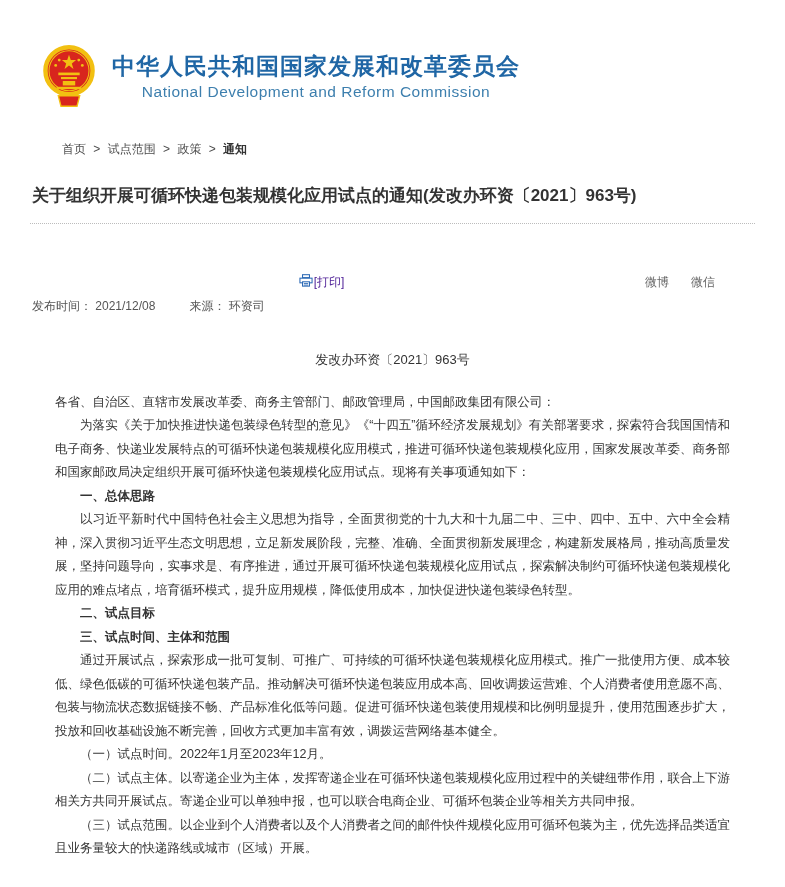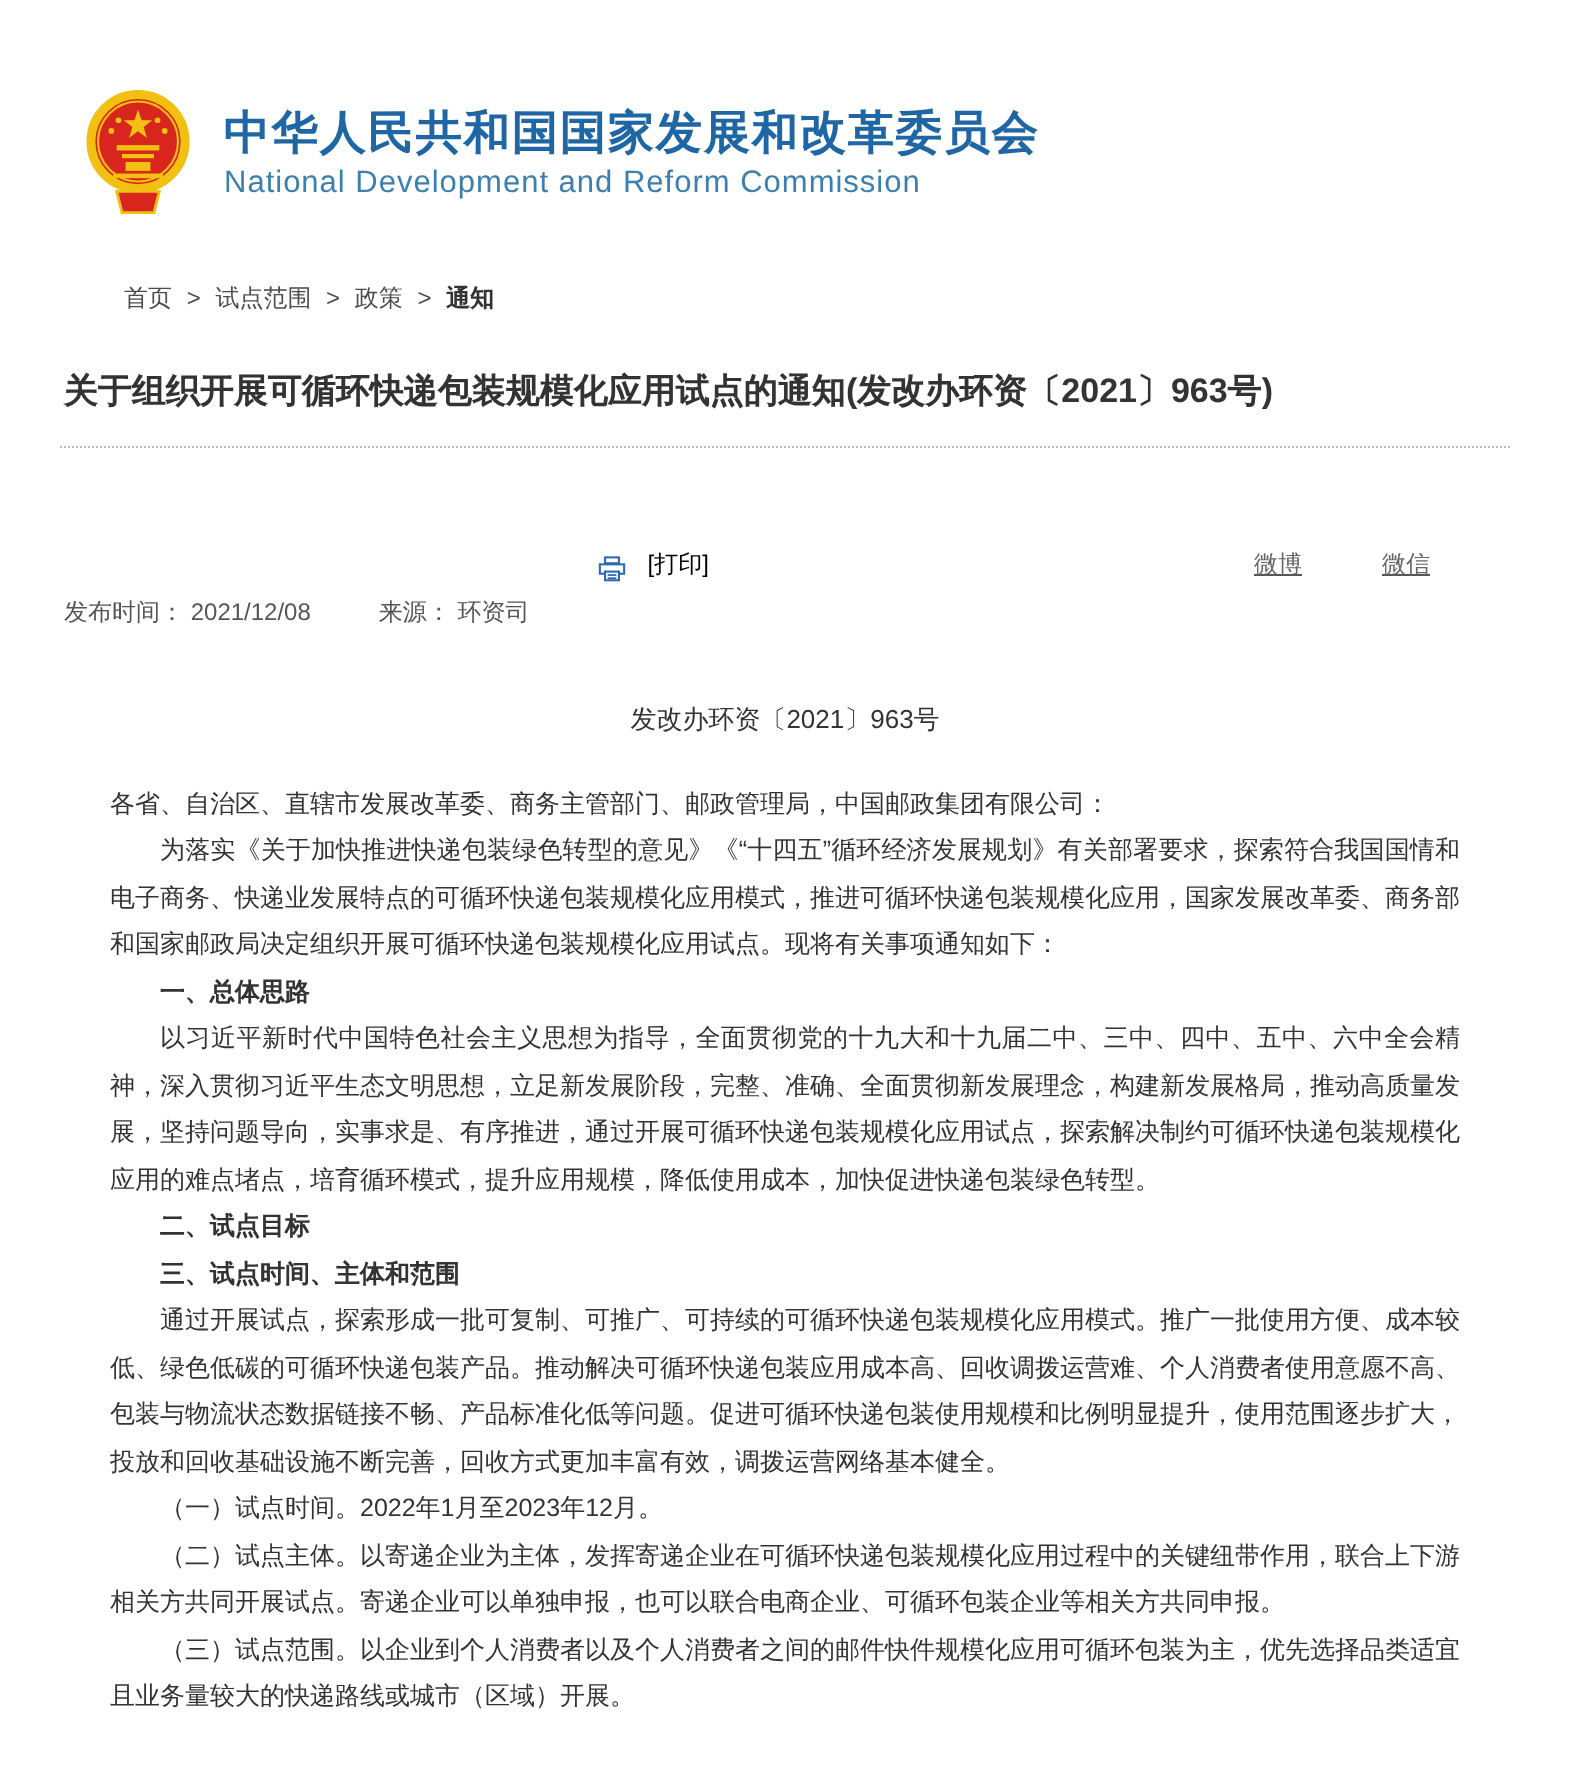--- a/index.html
+++ b/index.html
@@ -16,21 +16,21 @@
     display: flex; align-items: center;
     padding-top: 45px; padding-left: 10px;
   }
   .emblem { width: 58px; height: 64px; flex: 0 0 auto; }
   .header-titles { margin-left: 14px; }
   .header-title-cn {
     font-size: 23px; font-weight: bold; color: #1f66a5;
     letter-spacing: 1px; line-height: 1.2;
   }
   .header-title-en {
-    font-size: 15.5px; color: #3d7fae; letter-spacing: 0.5px; margin-top: 2px;
+    font-size: 15.5px; color: #3d7fae; letter-spacing: 0.5px; margin-top: 2px; text-align: center;
   }
 
   
   .breadcrumb {
     margin-top: 32px; padding-left: 32px;
     font-size: 12px; color: #4c4c4c;
   }
   .breadcrumb .crumb { color: #4c4c4c; cursor: pointer; }
   .breadcrumb .sep { margin: 0 4px; color: #4c4c4c; }
   .breadcrumb .crumb.current { font-weight: bold; color: #333; }
@@ -45,25 +45,25 @@
   }
 
   
   .meta-row {
     margin-top: 26px; padding: 0 2px;
     display: flex; align-items: center;
     font-size: 12px; color: #555;
   }
   .meta-group { margin-right: 34px; white-space: nowrap; margin-top: 48px; }
   .print-link {
-    display: inline-flex; align-items: flex-end; gap: 11px;
-    color: #000000; cursor: pointer; white-space: nowrap;
+    display: inline-flex; align-items: flex-start; gap: 1px;
+    color: #4c1d95; cursor: pointer; white-space: nowrap;
   }
   .print-icon { width: 14px; height: 13px; display: inline-block; }
-  .share-links { margin-left: auto; margin-right: 38px; display: flex; gap: 40px; text-decoration: underline; }
+  .share-links { margin-left: auto; margin-right: 38px; display: flex; gap: 22px; }
   .share-link { color: #666; cursor: pointer; }
 
   
   .doc { margin-top: 36px; }
   .doc-title {
     text-align: center; font-size: 16px; font-weight: bold; color: #333;
     line-height: 1.7;
   }
   .doc-number {
     text-align: center; font-size: 13px; color: #333; margin-top: 16px;

